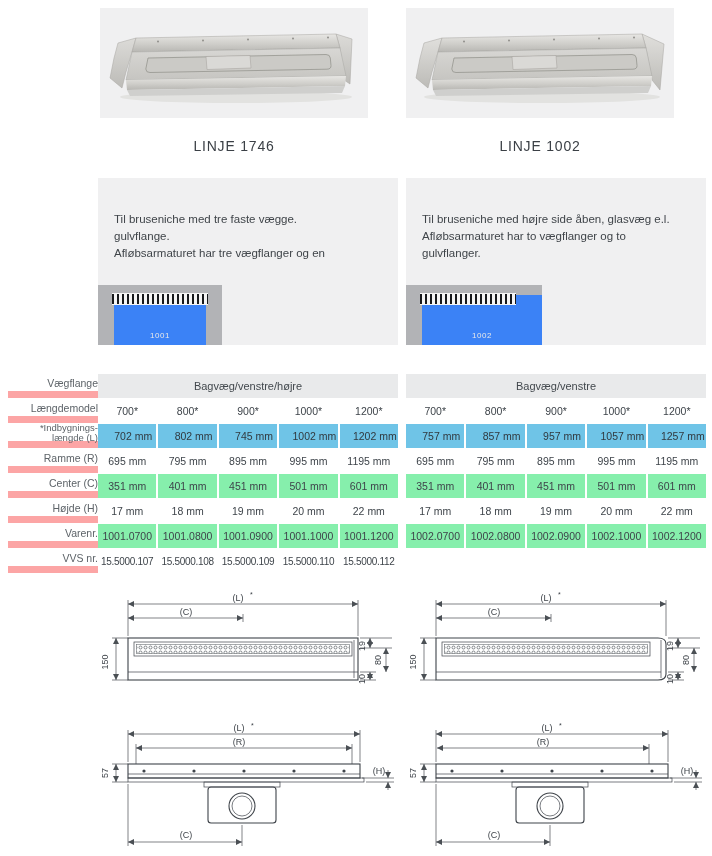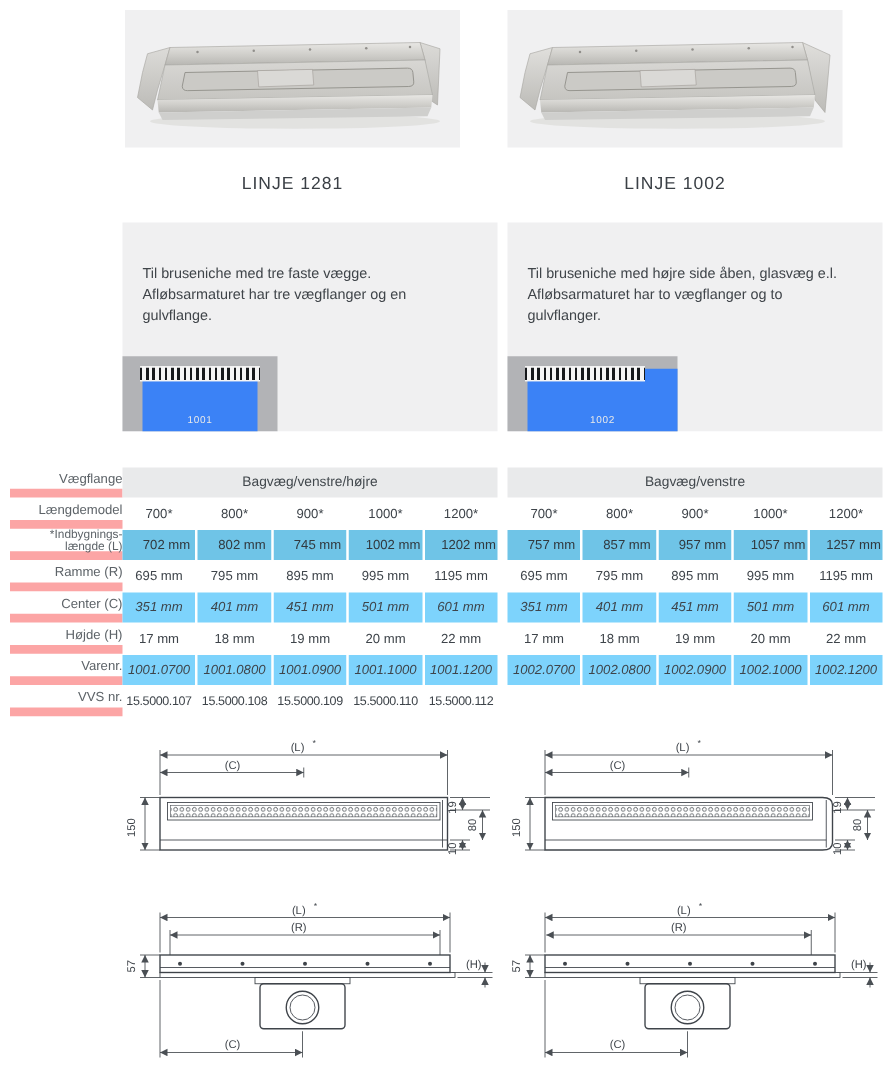--- a/index.html
+++ b/index.html
@@ -42,21 +42,21 @@
           font-size:10.5px;color:#5d6368;display:flex;flex-direction:column;justify-content:center;align-items:flex-end;}
   .tlabel .l2{padding-left:3px;}
   .tlabel.small{font-size:9.5px;line-height:10px;}
   .tgroup{width:300px;display:flex;column-gap:2px;}
   .tgroup-b{margin-left:8px;}
   .band{flex:1;background:#e9eaeb;display:flex;align-items:center;justify-content:center;
         font-size:11px;color:#42484d;}
   .cell{flex:1;display:flex;align-items:center;justify-content:center;
         font-size:10.5px;color:#3e444a;}
   .r-blue .cell{background:#6fc4e7;color:#31393f;padding-left:12px;}
-  .r-gray .cell{background:#7dd3fc;font-style:italic;}
+  .r-gray .cell{background:#86efac;}
   .r-vvs .cell{font-size:10px;letter-spacing:-.3px;}
 
   
   .drw{position:absolute;}
   #fva{left:98px;top:590px;} #fvb{left:406px;top:590px;}
   #sva{left:98px;top:722px;} #svb{left:406px;top:722px;}
   .drw text{font-family:"Liberation Sans",sans-serif;font-size:9px;fill:#3f444a;}
   .drw .star{font-size:7px;}
   .drw .dim{stroke:#4a4f54;stroke-width:.7;fill:none;}
   .drw .shape{stroke:#3f444a;stroke-width:1.1;fill:none;}
@@ -127,28 +127,28 @@
         <circle cx="193" cy="30.5" r="1" fill="#918f8b"></circle>
       <circle cx="228" cy="29.5" r="1" fill="#918f8b"></circle>
       <polygon points="32,44 240,40 246,68 26,72" fill="url(#st3b)" stroke="#a9a8a4" stroke-width=".5"></polygon>
       <path d="M48,50 L226,46.5 Q230,46.5 230.3,50 L231,57.5 Q231.3,61 227,61.2 L50,64.5 Q46,64.7 45.8,61 Z" fill="#cbcac6" stroke="#96958f" stroke-width=".8"></path>
       <polygon points="106,48.5 150,47.5 151,60 107,61.5" fill="#dad9d6" stroke="#a39f9a" stroke-width=".5"></polygon>
       <polygon points="26,72 246,68 245,78 27,82" fill="url(#st1b)"></polygon>
       <polygon points="27,82 245,78 242,85 30,88" fill="#cfcfcd"></polygon>
     </svg>
   </div>
 
-  <div class="ptitle" id="title-a">LINJE 1281</div>
+  <div class="ptitle" id="title-a">LINJE 1746</div>
   <div class="ptitle" id="title-b">LINJE 1002</div>
 
   <div class="descbox" id="desc-a">
     <div class="desc-text">
       <span class="desc-line">Til bruseniche med tre faste vægge.</span>
+      <span class="desc-line">gulvflange.</span>
       <span class="desc-line">Afløbsarmaturet har tre vægflanger og en</span>
-      <span class="desc-line">gulvflange.</span>
     </div>
     <div class="picto" id="picto-a">
       <div class="picto-dark">
         <div class="picto-label">1001</div>
       </div>
       <div class="picto-grate"></div>
     </div>
   </div>
   <div class="descbox" id="desc-b">
     <div class="desc-text">

